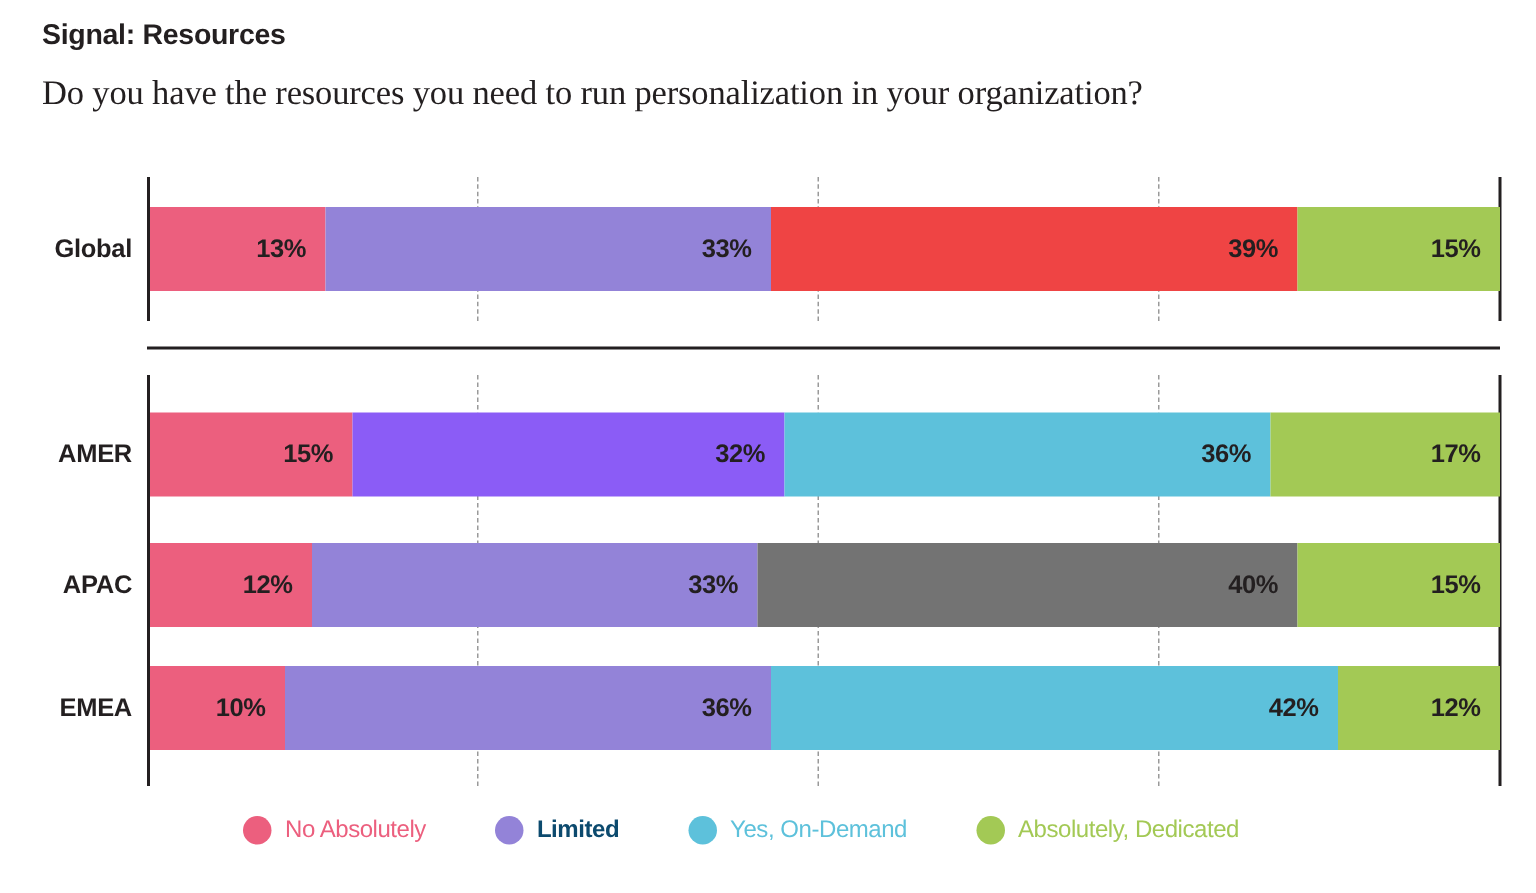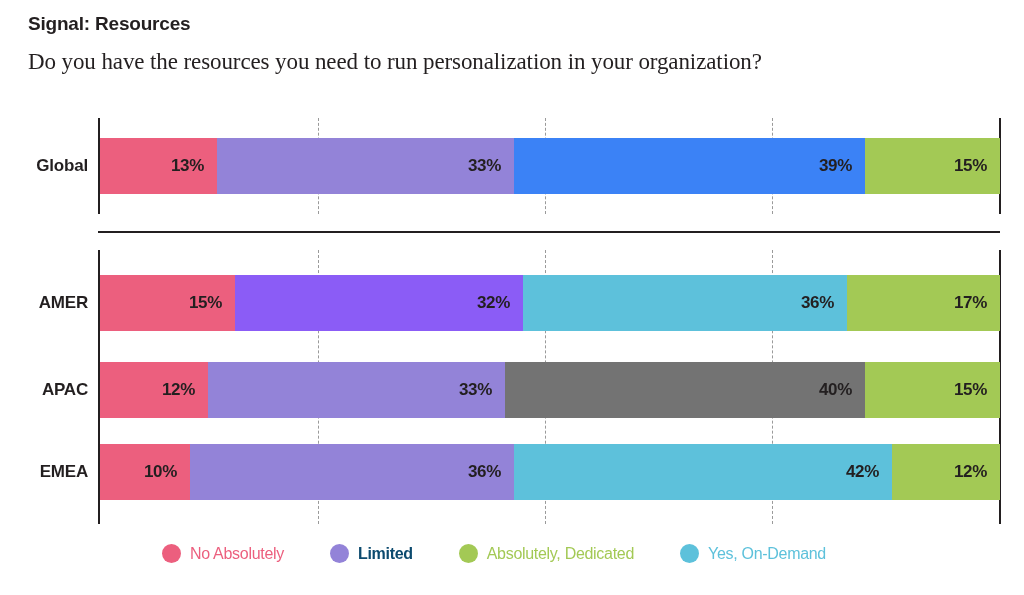--- a/index.html
+++ b/index.html
@@ -156,21 +156,21 @@
 
     <div class="row" style="top:20px;">
       <div class="row-label">Global</div>
       <div class="bar">
         <div class="seg" style="width:13%; background:#EC5F7E;">
           <span class="seg-label">13%</span>
         </div>
         <div class="seg" style="width:33%; background:#9383D8;">
           <span class="seg-label">33%</span>
         </div>
-        <div class="seg" style="width:39%; background:#3b82f6;">
+        <div class="seg" style="width:39%; background:#ef4444;">
           <span class="seg-label">39%</span>
         </div>
         <div class="seg" style="width:15%; background:#A3C955;">
           <span class="seg-label">15%</span>
         </div>
       </div>
     </div>
   </div>
 
   <div class="group-separator" style="top:231px;"></div>
@@ -240,22 +240,22 @@
   <div id="legend">
     <div class="legend-item">
       <span class="legend-dot" style="background:#EC5F7E;"></span>
       <span class="legend-text" style="color:#EC5F7E;">No Absolutely</span>
     </div>
     <div class="legend-item">
       <span class="legend-dot" style="background:#9383D8;"></span>
       <span class="legend-text" style="color:#0c4a6e;font-weight:bold;">Limited</span>
     </div>
     <div class="legend-item">
+      <span class="legend-dot" style="background:#5DC1DB;"></span>
+      <span class="legend-text" style="color:#5DC1DB;">Yes, On-Demand</span>
+    </div>
+    <div class="legend-item">
       <span class="legend-dot" style="background:#A3C955;"></span>
       <span class="legend-text" style="color:#A3C955;">Absolutely, Dedicated</span>
     </div>
-    <div class="legend-item">
-      <span class="legend-dot" style="background:#5DC1DB;"></span>
-      <span class="legend-text" style="color:#5DC1DB;">Yes, On-Demand</span>
-    </div>
   </div>
 
 </div>
 
 </body></html>

